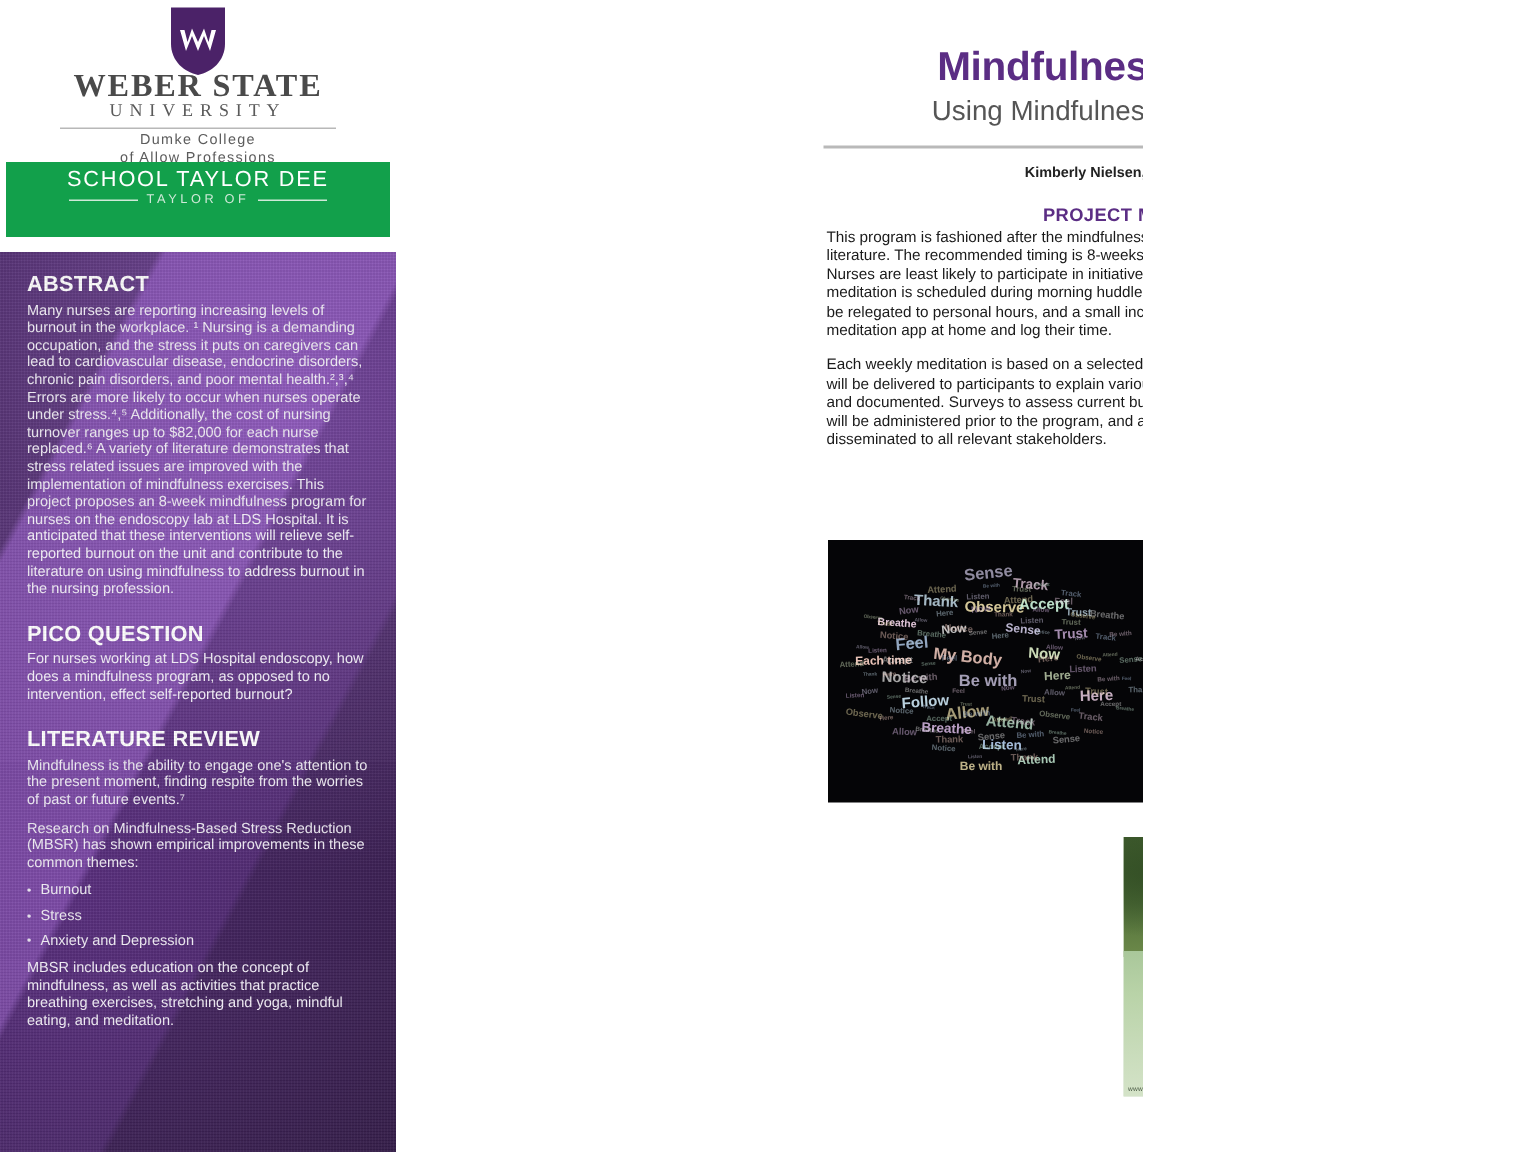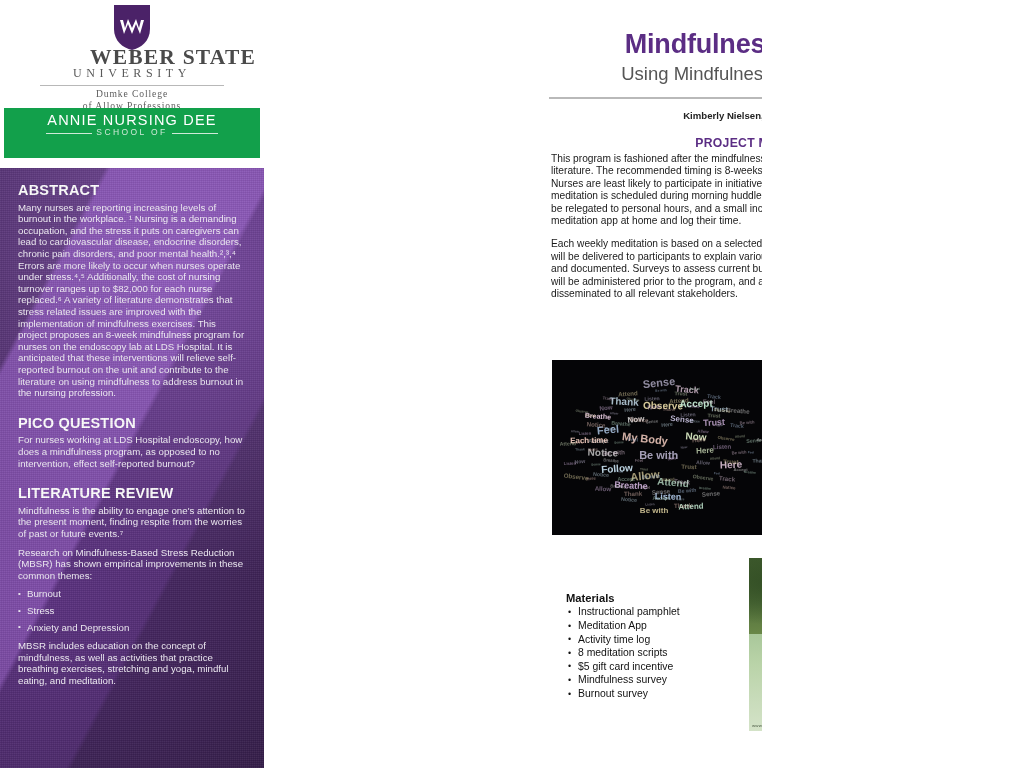--- a/index.html
+++ b/index.html
@@ -65,38 +65,37 @@
     width: 40px; height: 47px;
   }
   .wsu-name {
     position: absolute; left: 0; top: 47px; width: 264px;
     font-family: "Liberation Serif", serif;
     font-weight: bold;
     font-size: 21.5px;
     letter-spacing: 1.2px;
     color: #4a4a4a;
     line-height: 1;
-    margin-left: 41px;
   }
   .wsu-sub {
     position: absolute; left: 0; top: 67px; width: 264px;
     font-family: "Liberation Serif", serif;
     font-size: 12px;
     letter-spacing: 4.6px;
     color: #5a5a5a;
     line-height: 1;
   }
   .wsu-rule {
     position: absolute; left: 40px; top: 85px;
     width: 184px; height: 1px;
     background: #b8b8b8;
   }
   .wsu-dumke {
     position: absolute; left: 0; top: 88px; width: 264px;
-    font-family: Liberation Serif, serif;
+    font-family: Liberation Sans, sans-serif;
     font-size: 9.6px;
     letter-spacing: 0.9px;
     color: #5c5c5c;
     line-height: 11.6px;
   }
   .nursing-band {
     position: absolute; left: 4px; top: 108px;
     width: 256px; height: 50px;
     background: #12a04b;
     text-align: center;
@@ -320,22 +319,22 @@
       <div class="wsu-name">WEBER STATE</div>
       <div class="wsu-sub">UNIVERSITY</div>
       <div class="wsu-rule"></div>
       <div class="wsu-dumke">
         <span>Dumke College</span><br>
         <span>of Allow Professions</span>
       </div>
     </div>
 
     <div class="nursing-band">
-      <div class="annie">ANNIE NURSING DEE</div>
-      <div class="schoolof">SCHOOL OF</div>
+      <div class="annie">SCHOOL TAYLOR DEE</div>
+      <div class="schoolof">TAYLOR OF</div>
     </div>
 
     <div class="purple-panel left-panel">
       <div class="left-inner">
 
         <h2 class="sec-head">ABSTRACT</h2>
         <p>Many nurses are reporting increasing levels of burnout in the workplace. ¹ Nursing is a demanding occupation, and the stress it puts on caregivers can lead to cardiovascular disease, endocrine disorders, chronic pain disorders, and poor mental health.²,³,⁴ Errors are more likely to occur when nurses operate under stress.⁴,⁵ Additionally, the cost of nursing turnover ranges up to $82,000 for each nurse replaced.⁶ A variety of literature demonstrates that stress related issues are improved with the implementation of mindfulness exercises. This project proposes an 8-week mindfulness program for nurses on the endoscopy lab at LDS Hospital. It is anticipated that these interventions will relieve self-reported burnout on the unit and contribute to the literature on using mindfulness to address burnout in the nursing profession.</p>
 
         <div class="sec-gap"></div>
         <h2 class="sec-head">PICO QUESTION</h2>
@@ -493,32 +492,20 @@
       <ul class="mini-list">
         <li>Recruitment</li>
         <li>Survey for burnout and mindfulness knowledge</li>
         <li>1-hour introductory presentation</li>
         <li>10-minute meditation at morning huddle x 8 weeks</li>
         <li>Home practice with meditation app</li>
         <li>Survey again at program completion</li>
       </ul>
     </div>
 
-    <div class="materials-box">
-      <div class="mini-head">Materials</div>
-      <ul class="mini-list">
-        <li>Instructional pamphlet</li>
-        <li>Meditation App</li>
-        <li>Activity time log</li>
-        <li>8 meditation scripts</li>
-        <li>$5 gift card incentive</li>
-        <li>Mindfulness survey</li>
-        <li>Burnout survey</li>
-      </ul>
-    </div>
 
     <div class="medit-box">
       <div class="medit-sky"></div>
       <div class="medit-branch"></div>
       <div class="medit-trunk"></div>
       <div class="medit-field"></div>
       <div class="medit-monk"></div>
       <div id="medit-people">
           <div class="medit-mat" style="left: 9.4%; top: 56.875%; width: 4.5%; height: 1.69%;"></div>
           <div class="medit-person" style="left: 10%; top: 52%; width: 3%; height: 6.5%; background: rgb(217, 221, 210);"></div>

